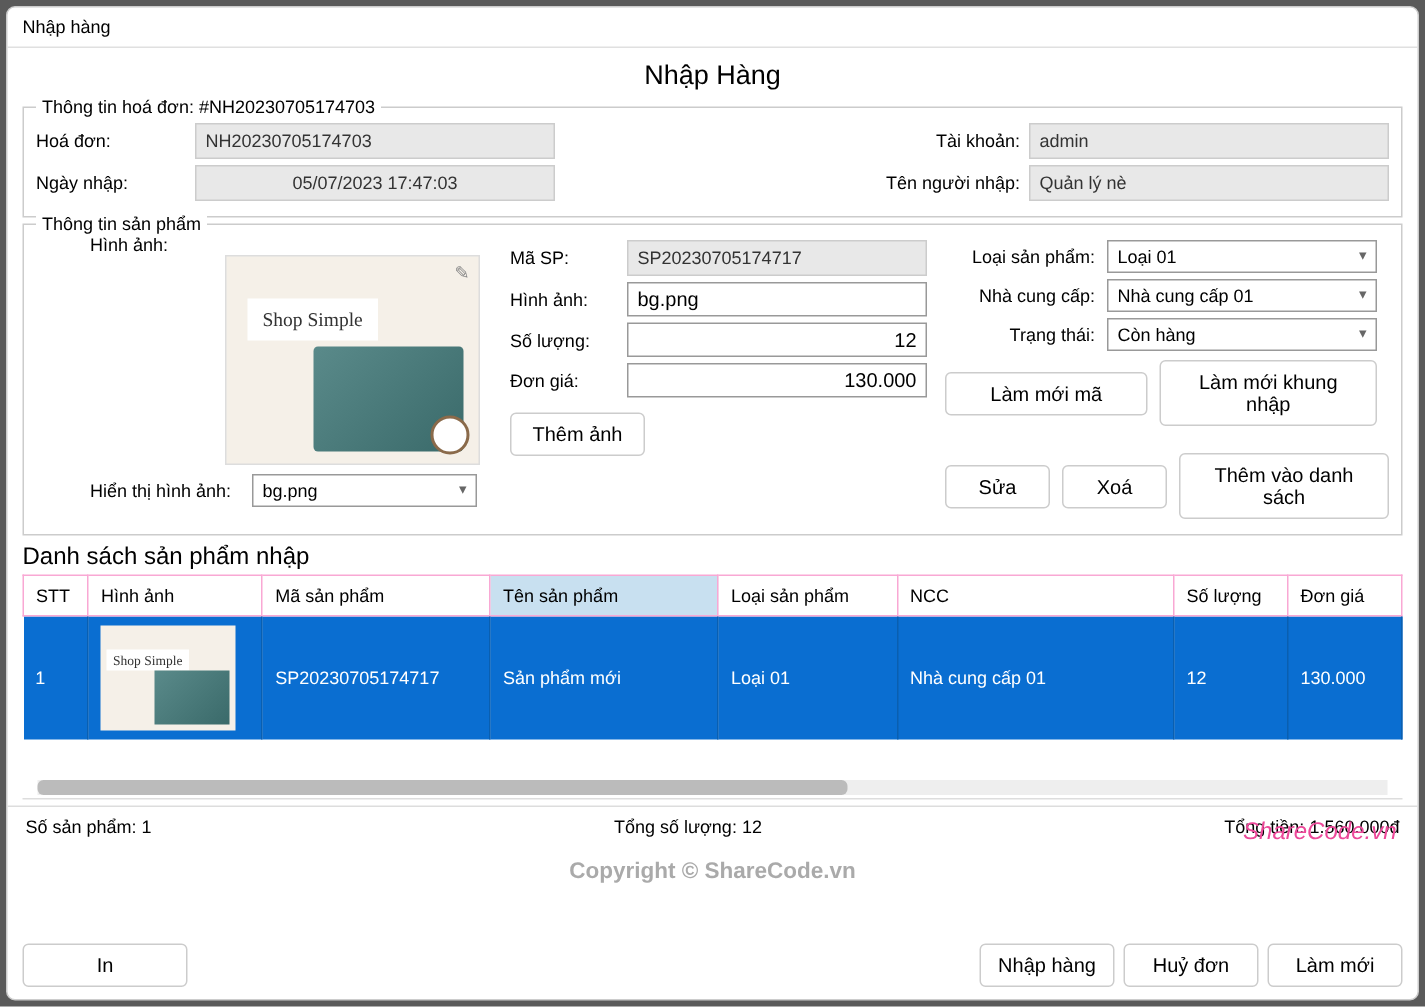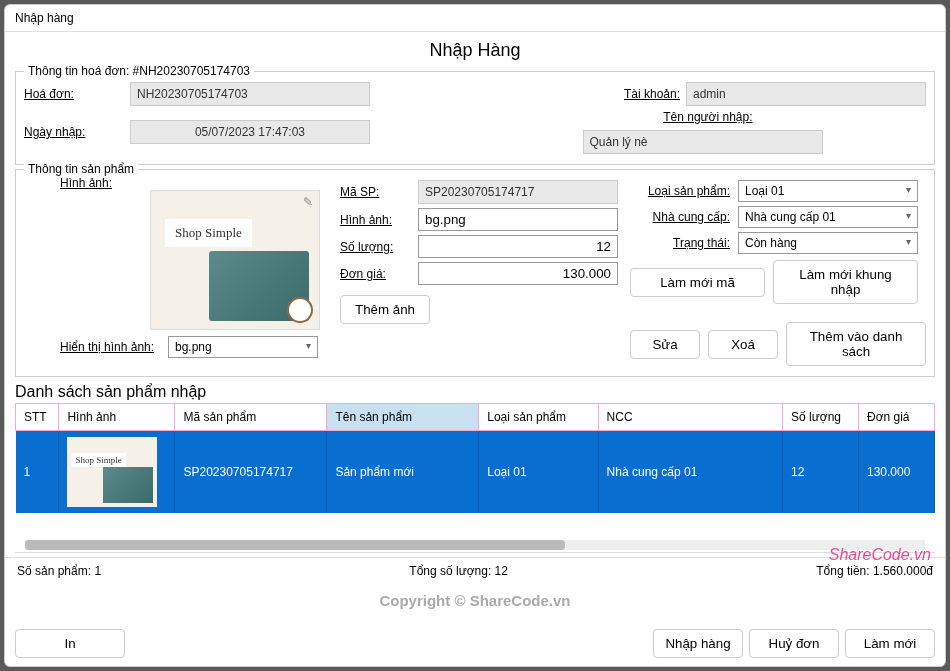--- a/index.html
+++ b/index.html
@@ -8,21 +8,21 @@
 .titlebar { padding: 6px 10px; border-bottom: 1px solid #e0e0e0; font-size: 12px; }
 .logo-watermark { position: absolute; top: 8px; right: 12px; font-weight: bold; font-size: 16px; color: #888; z-index: 10; }
 .logo-watermark .circle { display: inline-block; color: #4a9; font-size: 18px; vertical-align: middle; }
 .logo-watermark .share { color: #4a9; }
 .logo-watermark .code { color: #888; }
 .page-title { text-align: center; font-size: 18px; padding: 8px 0 6px; }
 .fieldset { border: 1px solid #ccc; margin: 4px 10px; padding: 6px 8px; position: relative; }
 .fieldset-legend { position: absolute; top: -8px; left: 8px; background: #fff; padding: 0 4px; font-size: 12px; }
 .row { display: flex; align-items: center; margin: 4px 0; gap: 8px; }
 .col { display: flex; align-items: center; gap: 6px; }
-.label { text-align: left; text-decoration: underline; }
+.label { text-align: left; }
 .input-ro { background: #e8e8e8; border: 1px solid #ccc; padding: 4px 6px; color: #333; }
 .input-ro.center { text-align: center; }
 .input-ed { border: 1px solid #999; padding: 3px 6px; background: #fff; }
 .input-ed.right { text-align: right; }
 .select { border: 1px solid #999; padding: 3px 6px; background: #fff; position: relative; }
 .select::after { content: "▾"; position: absolute; right: 6px; top: 3px; color: #666; font-size: 10px; }
 .btn { border: 1px solid #ccc; background: #fff; padding: 6px 10px; border-radius: 4px; cursor: pointer; text-align: center; }
 .product-section { display: flex; gap: 12px; margin-left: 36px; }
 .prod-left { width: 300px; }
 .prod-mid { flex: 1; }
@@ -74,21 +74,21 @@
       <div class="col" style="width:50%; justify-content:flex-end;">
         <span class="label" style="width:100px; text-align:right;">Tài khoản:</span>
         <div class="input-ro" style="width:240px;">admin</div>
       </div>
     </div>
     <div class="row">
       <div class="col" style="width:50%;">
         <span class="label" style="width:100px;">Ngày nhập:</span>
         <div class="input-ro center" style="width:240px;">05/07/2023 17:47:03</div>
       </div>
-      <div class="col" style="width:50%; justify-content:flex-end;flex-direction:column;">
+      <div class="col" style="width:50%; justify-content:flex-end;">
         <span class="label" style="width:100px; text-align:right;">Tên người nhập:</span>
         <div class="input-ro" style="width:240px;">Quản lý nè</div>
       </div>
     </div>
   </div>
 
   <div class="fieldset">
     <div class="fieldset-legend">Thông tin sản phẩm</div>
     <div class="product-section">
       <div class="prod-left">

